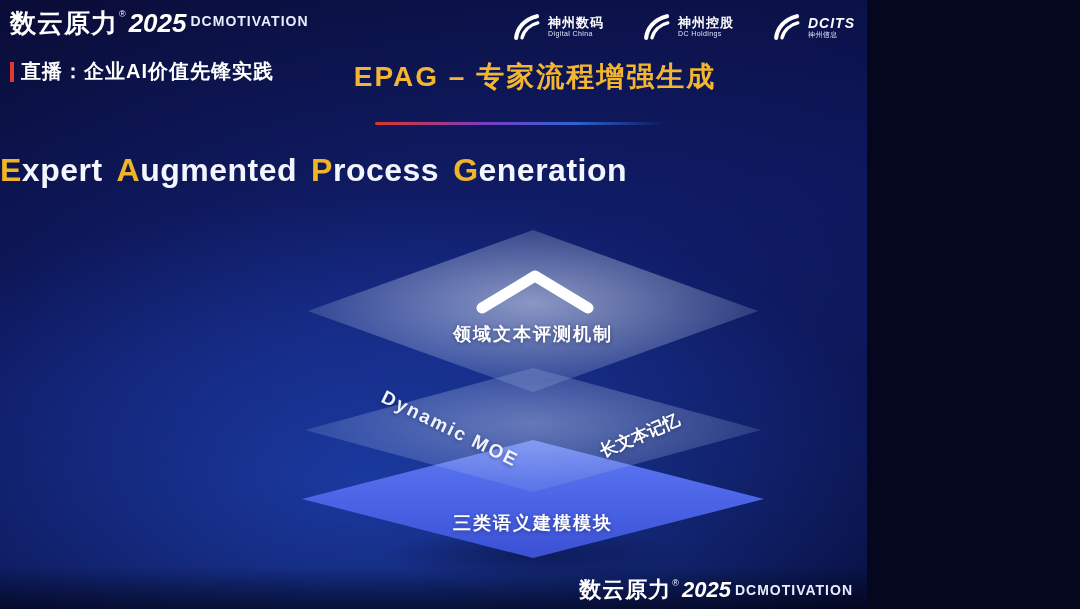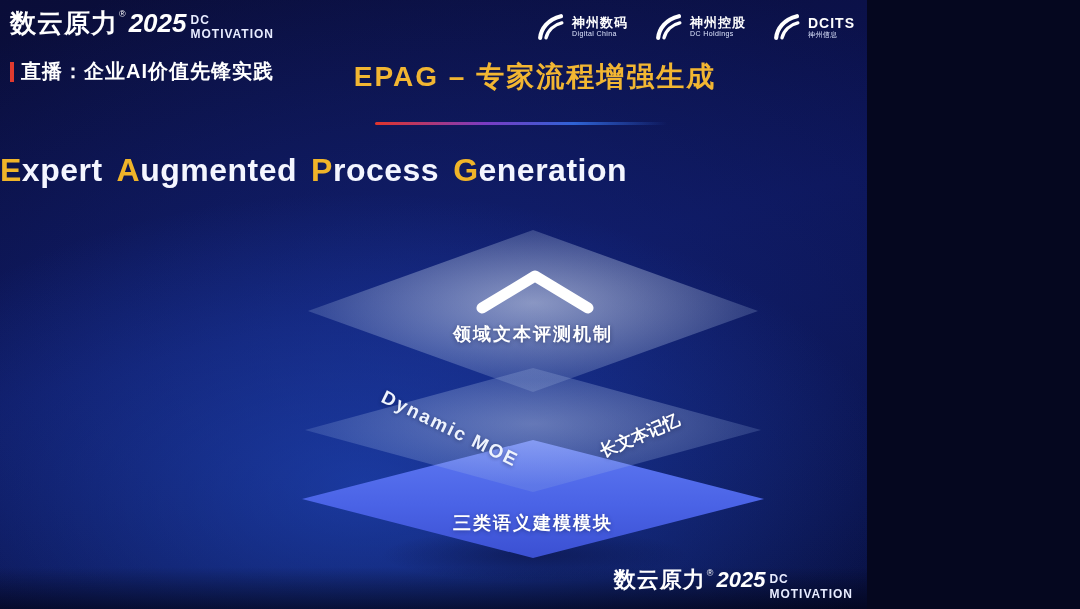--- a/index.html
+++ b/index.html
@@ -16,44 +16,44 @@
     background:linear-gradient(180deg,rgba(0,0,12,0),rgba(0,0,12,0.6));
     pointer-events:none;z-index:8;
   }
   
   .brand{position:absolute;display:flex;align-items:flex-start;line-height:1;z-index:10;}
   .brand-header{left:10px;top:10px;}
   .brand-footer{right:14px;bottom:8px;}
   .brand .brand-name{font-size:26px;font-weight:bold;letter-spacing:1px;}
   .brand .brand-reg{font-size:9px;margin:0 3px 0 1px;}
   .brand .brand-year{font-size:26px;font-weight:bold;font-style:italic;letter-spacing:0;}
-  .brand .brand-sub{display:flex;flex-direction:column;margin-left:4px;margin-top:3px;
-    font-size:12px;font-weight:bold;letter-spacing:1px;line-height:1.2;color:#e8ecff;}
+  .brand .brand-sub{display:flex;flex-direction:row;margin-left:4px;margin-top:3px;
+    font-size:14px;font-weight:bold;letter-spacing:1px;line-height:1.2;color:#e8ecff;}
   .brand-footer .brand-name,.brand-footer .brand-year{font-size:22px;}
   
   .live-banner{position:absolute;left:10px;top:58px;display:flex;align-items:center;z-index:10;text-align:center;}
   .live-banner .accent{width:4px;height:20px;background:#e03a2f;margin-right:7px;}
   .live-banner .text{font-size:20px;font-weight:bold;letter-spacing:1px;color:#ffffff;}
   
   .page-title{position:absolute;left:300px;top:58px;width:470px;text-align:center;
     font-size:28px;font-weight:bold;letter-spacing:2px;color:#f2b632;z-index:10;}
   .divider-line{position:absolute;left:375px;top:122px;width:292px;height:3px;border-radius:2px;
     background:linear-gradient(90deg,#e0342b 0%,#7a3cc4 38%,#2f63d6 68%,rgba(30,70,180,0) 100%);}
   
   .subtitle{position:absolute;left:0;top:152px;width:100%;display:flex;
     gap:14px;font-size:32px;font-weight:600;letter-spacing:0.5px;color:#f4f6ff;z-index:10;}
   .subtitle .initial{color:#f0b429;}
   
-  .partner-logos{position:absolute;right:12px;top:12px;display:flex;gap:26px;align-items:center;z-index:10;}
+  .partner-logos{position:absolute;right:12px;top:12px;display:flex;gap:38px;align-items:center;z-index:10;}
   .partner{display:flex;align-items:center;gap:6px;}
   .partner .swoosh{width:30px;height:30px;flex:0 0 auto;}
   .partner .ptext{display:flex;flex-direction:column;line-height:1.15;}
   .partner .pname{font-size:13px;font-weight:bold;letter-spacing:1px;}
   .partner .psub{font-size:7px;color:#dfe6ff;letter-spacing:0.4px;}
-  .partner.dcits .pname{font-size:14px;text-align:center;}
+  .partner.dcits .pname{font-style:italic;font-size:14px;text-align:center;}
   
   .diagram{position:absolute;left:0;top:0;width:100%;height:100%;}
   .diamond{position:absolute;clip-path:polygon(50% 0,100% 50%,50% 100%,0 50%);}
   .layer-top{left:308px;top:230px;width:450px;height:162px;z-index:5;
     background:radial-gradient(ellipse 60% 60% at 50% 45%,rgba(235,242,252,0.55),rgba(175,195,230,0.22) 80%);}
   .layer-mid{left:305px;top:368px;width:456px;height:124px;z-index:4;
     background:radial-gradient(ellipse 60% 60% at 50% 45%,rgba(210,222,245,0.42),rgba(150,175,225,0.20) 82%);}
   .layer-bottom{left:302px;top:440px;width:462px;height:118px;z-index:3;
     background:linear-gradient(180deg,#5f79f2 0%,#4a63e6 55%,#3b50d2 100%);}
   .chevron{position:absolute;left:470px;top:266px;width:130px;height:50px;z-index:6;}

